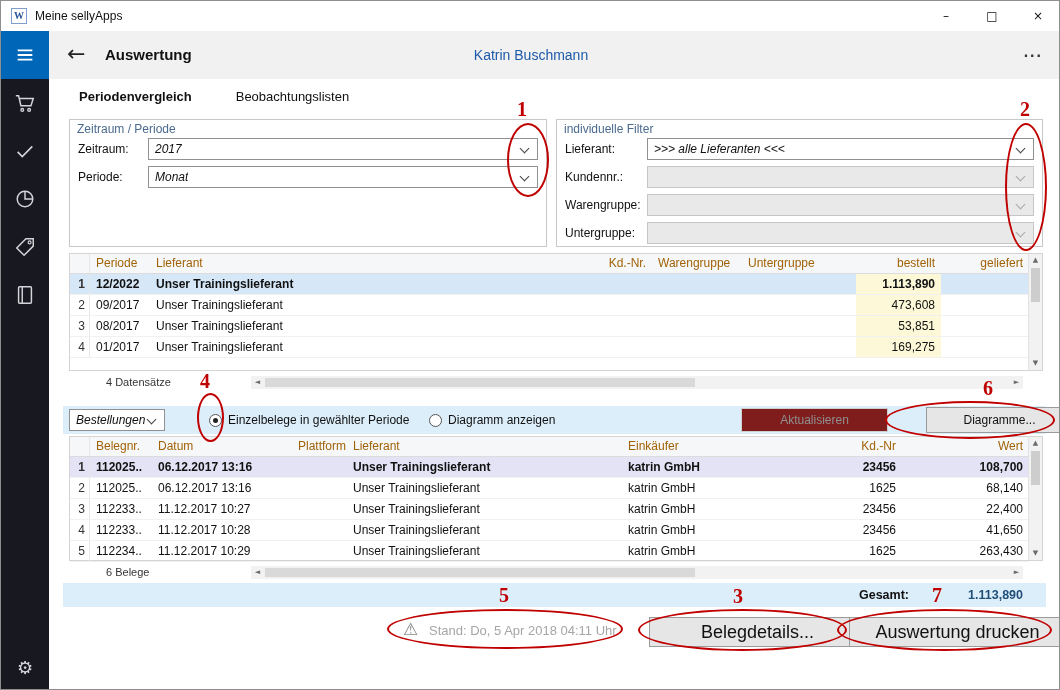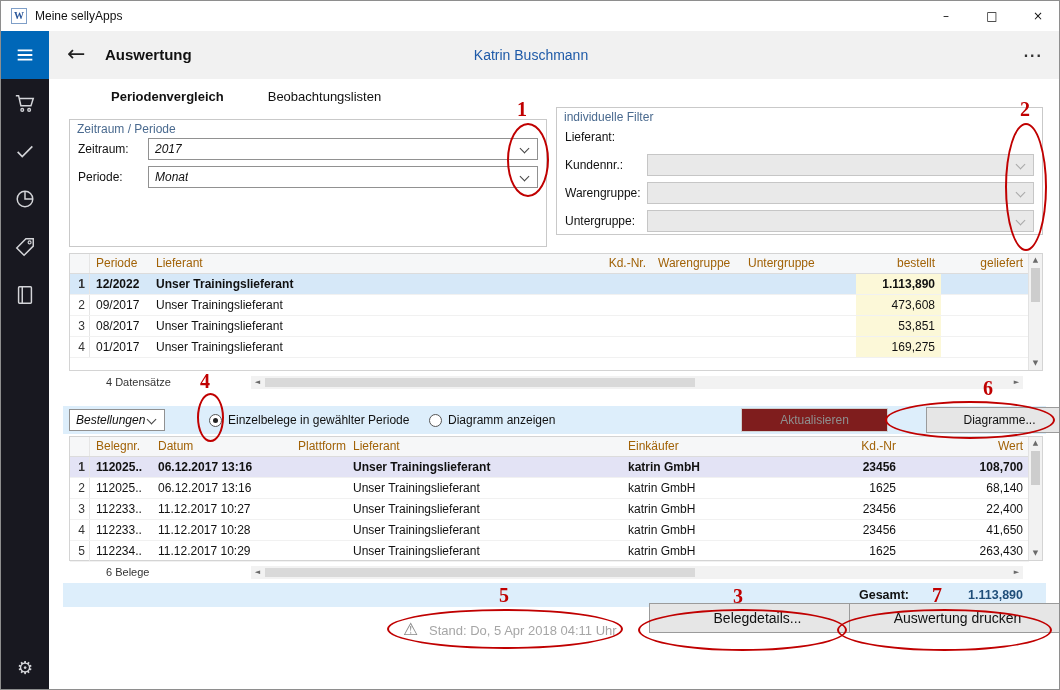--- a/index.html
+++ b/index.html
@@ -26,26 +26,26 @@
   .side-item { width: 48px; height: 48px; display: flex; align-items: center; justify-content: center; }
   .side-item.hamburger { background: #0067b8; }
   .side-item.gear-item { position: absolute; bottom: 0; left: 0; font-size: 18px; color: #d4d5d9; }
   .side-item svg { display: block; }
 
   
   .main { position: absolute; left: 48px; top: 78px; width: 1012px; height: 612px; background: #fff; }
 
   .tabs { position: absolute; left: 30px; top: 10px; font-size: 13px; color: #111; }
   .tab { display: inline-block; margin-right: 44px; }
-  .tab.active { font-weight: bold; margin-left: 32px; }
+  .tab.active { font-weight: bold; }
 
   
   .gbox { position: absolute; border: 1px solid #c9c9c9; background: #fff; }
   .pbox { left: 20px; top: 40px; width: 478px; height: 128px; }
-  .fbox { left: 507px; top: 28px; width: 487px; height: 128px; }
+  .fbox { left: 507px; top: 40px; width: 487px; height: 128px; }
   .gbox-title { position: absolute; left: 7px; top: 2px; font-size: 12px; color: #4a6a8f; }
   .frow { position: absolute; left: 8px; right: 8px; height: 22px; display: flex; align-items: center; }
   .frow .flabel { font-size: 12px; color: #111; }
   .pbox .flabel { width: 70px; }
   .fbox .flabel { width: 82px; }
   .r1 { top: 18px; } .r2 { top: 46px; } .r3 { top: 74px; } .r4 { top: 102px; }
   .combo { flex: 1; height: 22px; background: #fff; border: 1px solid #919191; display: flex; align-items: center; position: relative; font-style: italic; }
   .combo-val { font-size: 12px; color: #111; padding-left: 6px; white-space: nowrap; overflow: hidden; }
   .chev { position: absolute; right: 9px; top: 6px; width: 7px; height: 7px; border-right: 1.5px solid #444; border-bottom: 1.5px solid #444; transform: rotate(45deg); }
   .combo.disabled { background: #e9e9e9; border-color: #c6c6c6; }
@@ -94,21 +94,21 @@
   .btn { position: absolute; text-align: center; font-size: 12px; color: #111; background: #e6e6e6; border: 1px solid #9b9b9b; }
   .btn-refresh { left: 678px; top: 2px; width: 147px; height: 24px; line-height: 22px; background: #7f1d1d; border-color: #cfcfcf; color: #8f8f8f; }
   .btn-diagrams { left: 863px; top: 1px; width: 147px; height: 26px; line-height: 24px; }
 
   .gesamt-label { position: absolute; right: 137px; top: 0; line-height: 24px; font-size: 12.5px; font-weight: bold; color: #111; }
   .gesamt-value { position: absolute; right: 23px; top: 0; line-height: 24px; font-size: 12.5px; font-weight: bold; color: #1f4e79; }
 
   
   .warn-icon { position: absolute; left: 354px; top: 540px; font-size: 17px; color: #8a8a8a; }
   .stand-text { position: absolute; left: 380px; top: 544px; font-size: 13px; color: #a6a6a6; }
-  .btn-bottom { position: absolute; top: 524px; width: 217px; height: 30px; line-height: 28px; font-size: 14px; }
+  .btn-bottom { position: absolute; top: 538px; width: 217px; height: 30px; line-height: 28px; font-size: 18px; }
   .btn-details { left: 600px; }
   .btn-print { left: 800px; }
 
   
   .ann { position: absolute; pointer-events: none; z-index: 50; }
   .ann-circle { border: 2px solid #c00000; border-radius: 50%; background: transparent; }
   .ann-num { color: #c00000; font: 600 20px "Liberation Serif", serif; }
   .ac1 { left: 506px; top: 122px; width: 42px; height: 74px; }
   .an1 { left: 516px; top: 97px; }
   .ac2 { left: 1004px; top: 122px; width: 42px; height: 128px; }
@@ -206,20 +206,24 @@
           <span class="combo-val">Monat</span>
           <span class="chev"></span>
         </div>
       </div>
     </div>
 
     <div class="gbox fbox">
       <div class="gbox-title">individuelle Filter</div>
       <div class="frow r1">
         <span class="flabel">Lieferant:</span>
+        <div class="combo">
+          <span class="combo-val">&gt;&gt;&gt; alle Lieferanten &lt;&lt;&lt;</span>
+          <span class="chev"></span>
+        </div>
       </div>
       <div class="frow r2">
         <span class="flabel">Kundennr.:</span>
         <div class="combo disabled">
           <span class="combo-val"></span>
           <span class="chev"></span>
         </div>
       </div>
       <div class="frow r4">
         <span class="flabel">Untergruppe:</span>

